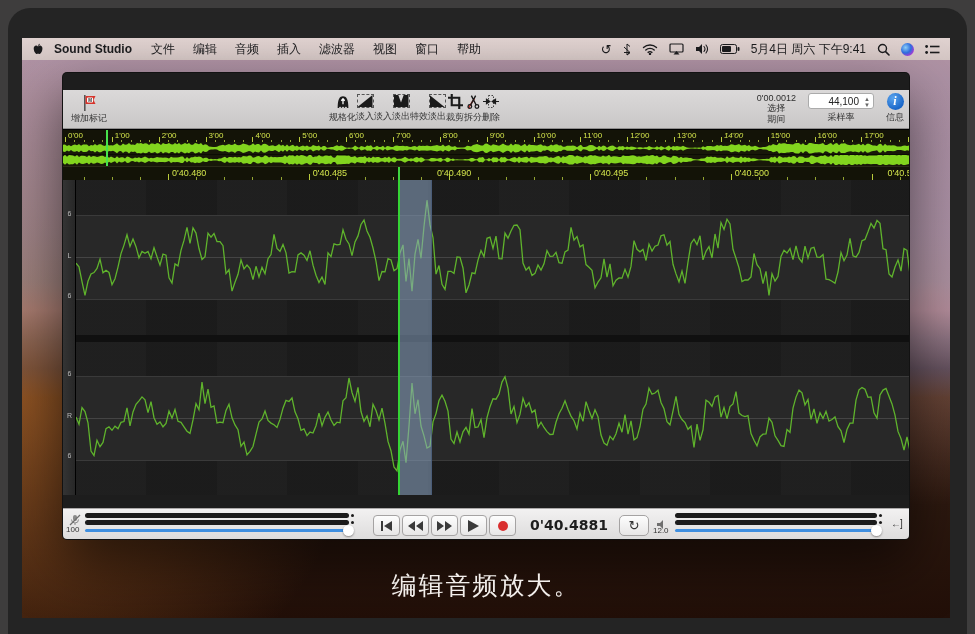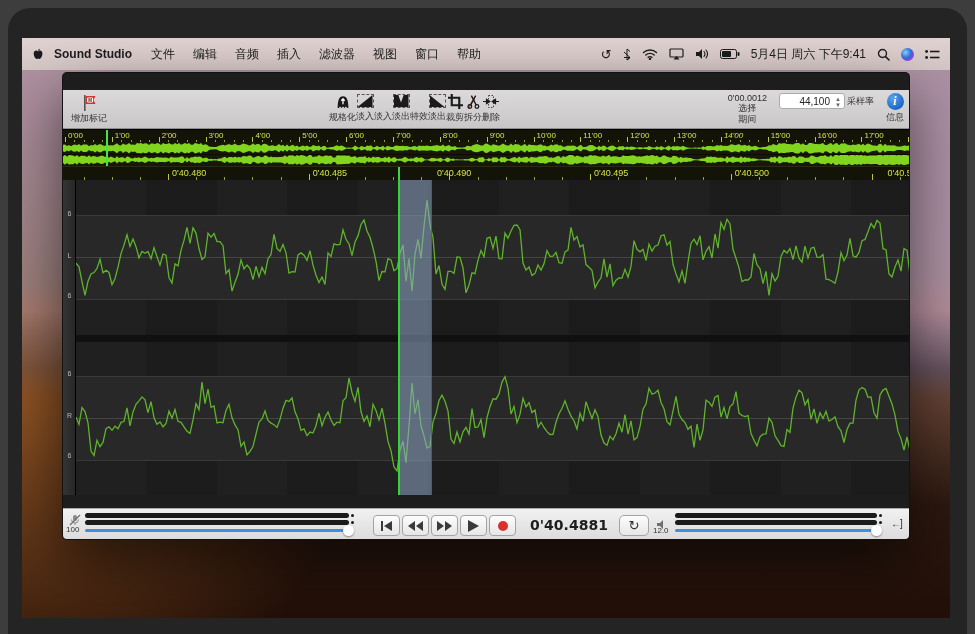--- a/index.html
+++ b/index.html
@@ -12,21 +12,21 @@
 
   
   .desktop { position:absolute; left:14px; top:30px; width:928px; height:580px; overflow:hidden;
     background:
       radial-gradient(circle at 0% 62%, rgba(206,118,44,.55), rgba(206,118,44,0) 34%),
       radial-gradient(circle at 98% 44%, rgba(233,160,148,.45), rgba(233,160,148,0) 22%),
       linear-gradient(180deg,#b394a4 0%,#a98fa3 10%,#9b8aa5 22%,#8a86a8 34%,#7e83a5 42%,
         #8a7c9b 47%,#555672 52%,#2e3148 57%,#3b2518 62%,#2f1b11 74%,#220f08 100%); }
 
   
-  .menubar { position:absolute; left:0; top:0; width:100%; height:32px;
+  .menubar { position:absolute; left:0; top:0; width:100%; height:22px;
     background:linear-gradient(180deg,#e0d2d0,#d4c6c4); display:flex; align-items:center;
     font-size:12px; color:#1c1c1e; padding:0 10px; }
   .menubar .app { font-weight:bold; margin:0 10px 0 10px; }
   .menubar .mitem { margin:0 9px; }
   .menubar .right { margin-left:auto; display:flex; align-items:center; gap:11px; }
   .menubar svg { display:block; }
   .clock { font-size:12px; white-space:nowrap; }
   .siri-orb { width:13px; height:13px; border-radius:50%;
     background:radial-gradient(circle at 35% 35%, #8fd0f8, #2f6fe0 45%, #a93bd8 75%, #e85aa0); }
 
@@ -56,21 +56,21 @@
   .tb-center { position:absolute; left:266px; top:4px; display:flex; }
   .tb-item { display:flex; flex-direction:column; align-items:center; gap:2px; }
   .fadebox { width:17px; height:14px; border:1px dashed #555; position:relative; background:transparent; }
   .fadebox i { position:absolute; inset:0; background:#1b1b1b; display:block; }
   .fi i { clip-path:polygon(0 100%,100% 0,100% 100%); }
   .fio i { clip-path:polygon(0 0,32% 0,50% 62%,68% 0,100% 0,100% 100%,0 100%); }
   .fo i { clip-path:polygon(0 0,100% 100%,0 100%); }
   .tb-right { position:absolute; right:5px; top:3px; display:flex; gap:12px; align-items:flex-start; }
   .dur { display:flex; flex-direction:column; align-items:center; }
   .dur .v { font-size:9px; color:#2e2e2e; line-height:10px; }
-  .srate { display:flex; flex-direction:row; align-items:center; gap:2px; }
+  .srate { display:flex; flex-direction:column; align-items:center; gap:2px; }
   .srbox { width:66px; height:16px; background:#fff; border:1px solid #ababab; border-radius:3px;
     font-size:10px; color:#222; display:flex; align-items:center; justify-content:flex-end;
     padding-right:14px; position:relative; }
   .srbox .step { position:absolute; right:3px; top:2px; font-size:6px; color:#666; line-height:6px; }
   .infob { display:flex; flex-direction:column; align-items:center; gap:1px; }
   .icirc { width:17px; height:17px; border-radius:50%;
     background:radial-gradient(circle at 35% 30%, #5aa4ee, #1663c6 75%);
     color:#fff; font-family:"Liberation Serif",serif; font-style:italic; font-weight:bold;
     font-size:12px; display:flex; align-items:center; justify-content:center; }
 
@@ -556,15 +556,16 @@
         <div class="mbar"></div>
         <div class="bslider">
           <span class="bthumb"></span>
         </div>
       </div>
       <span class="outic">←]</span>
     </div>
 
   </div>
 
+  <div class="caption">编辑音频放大。</div>
 
  </div>
 </div>
 
 </body></html>

